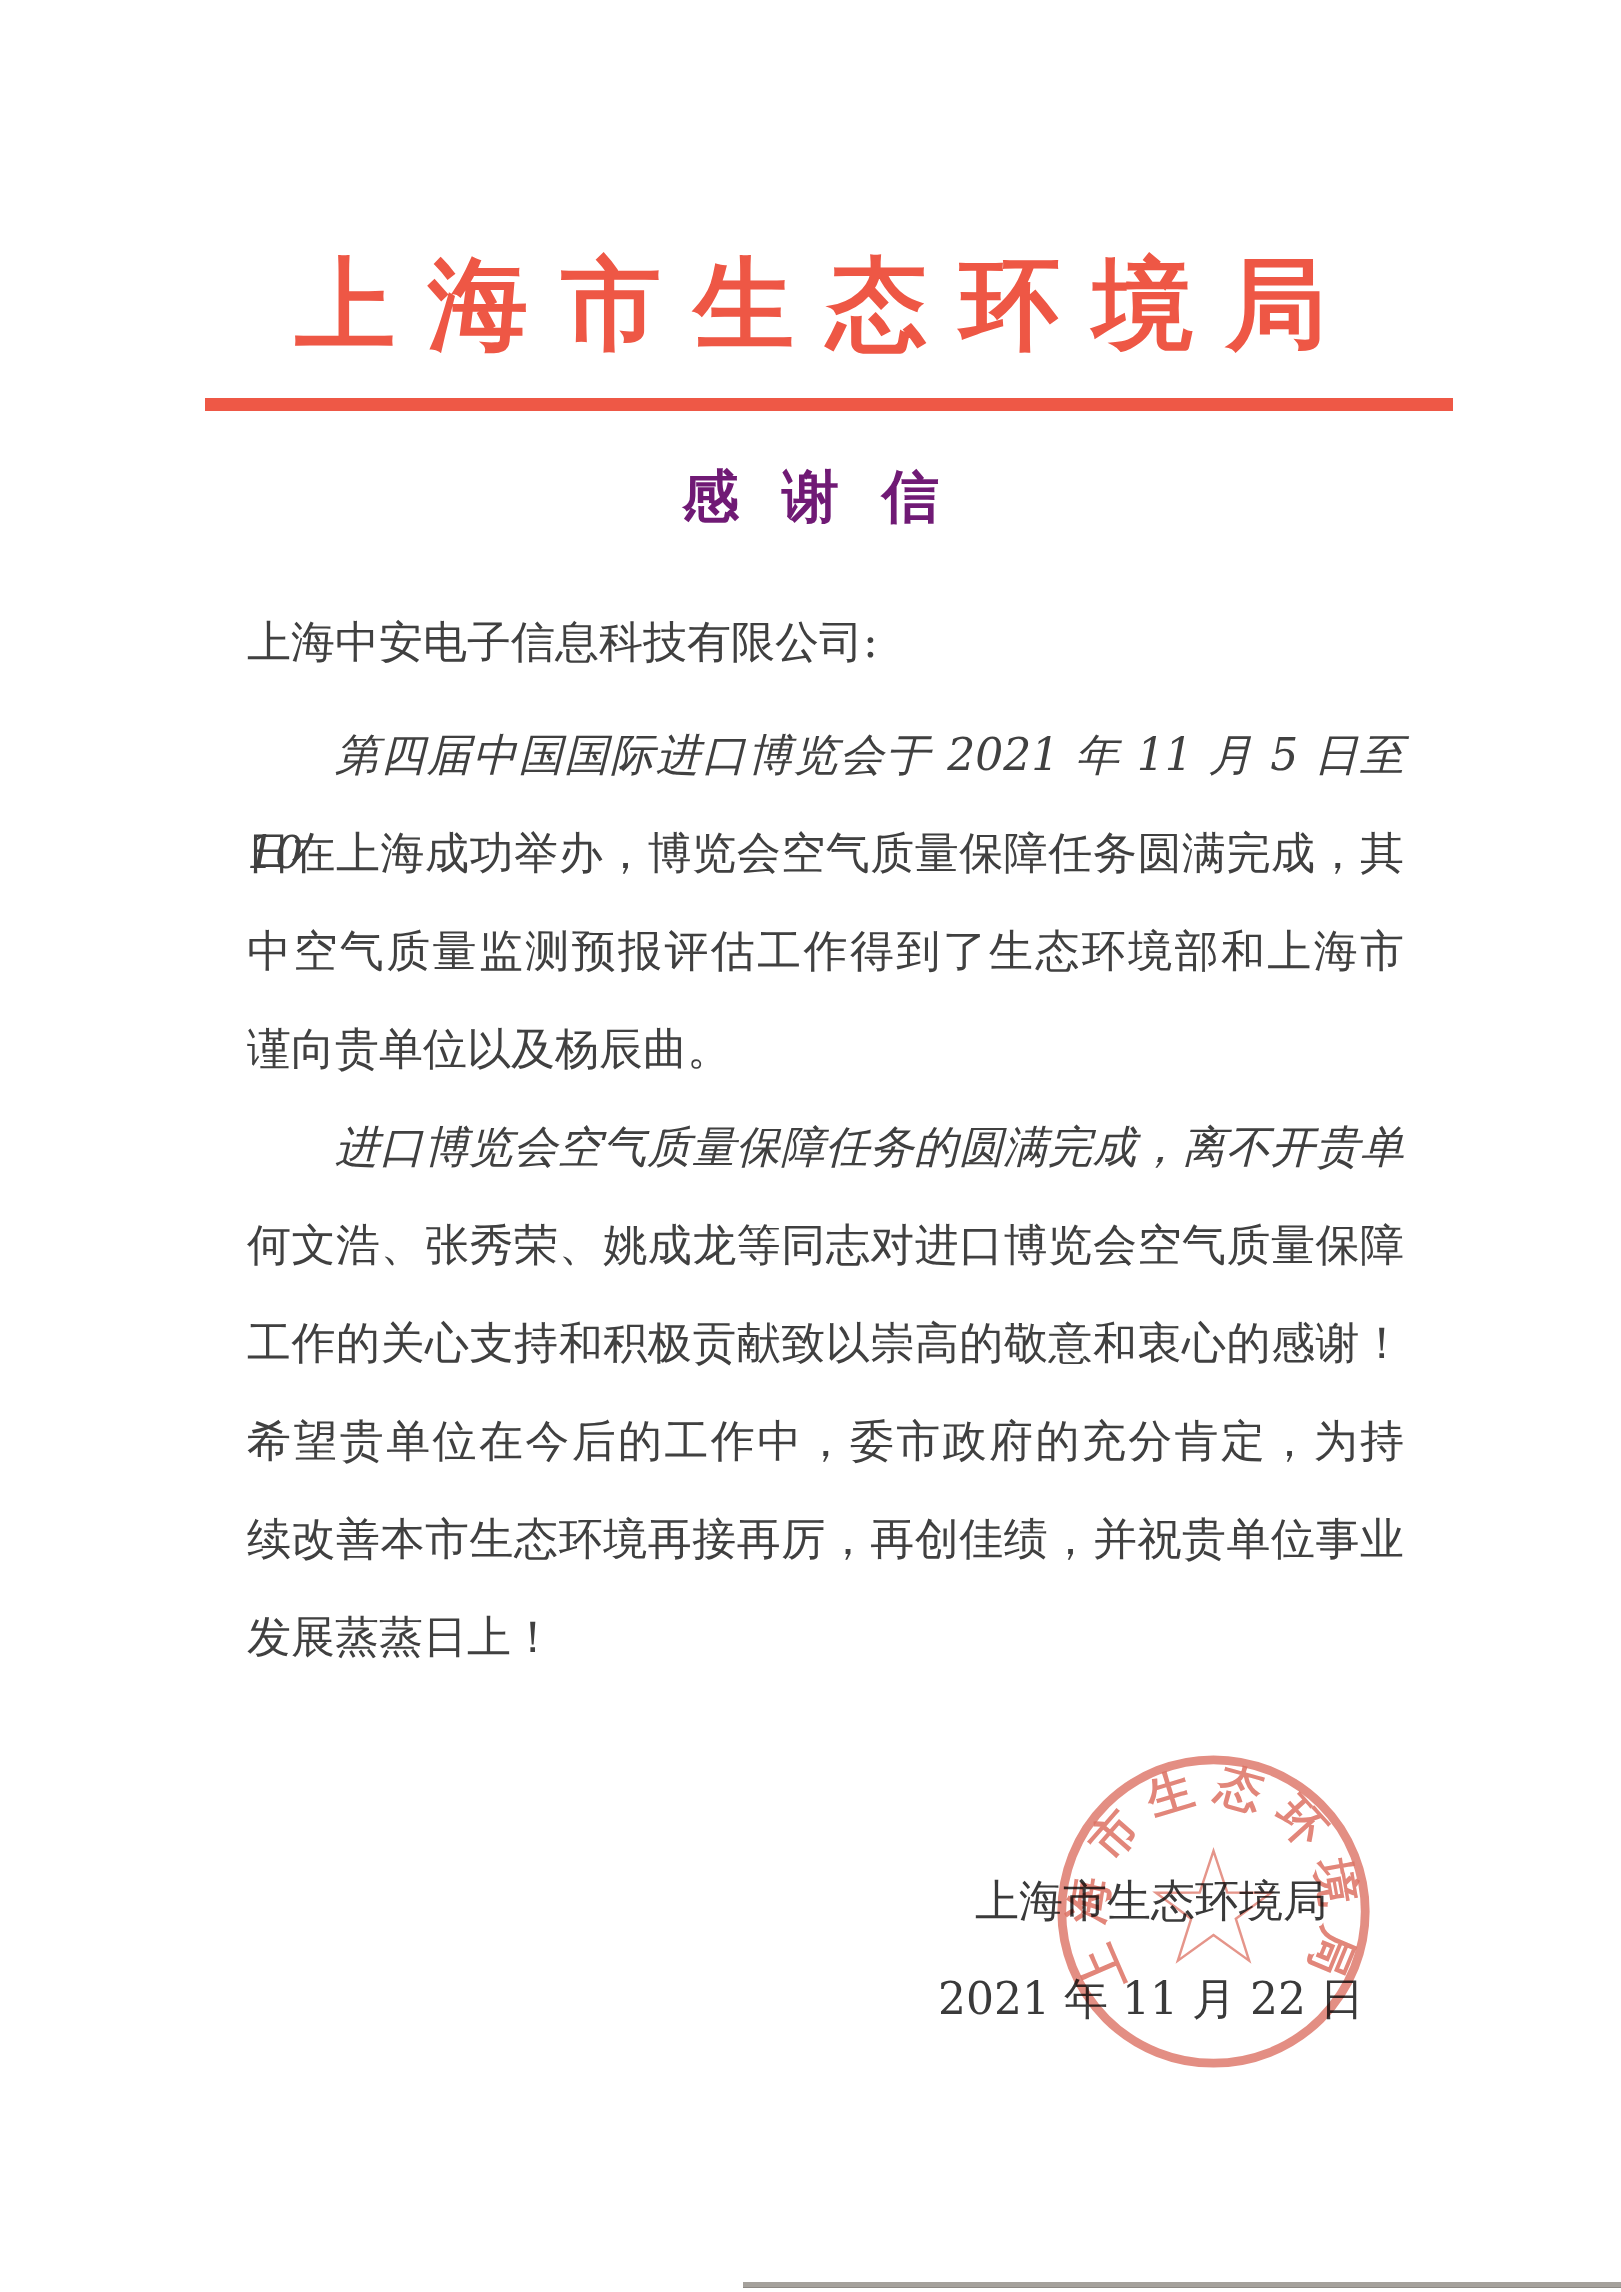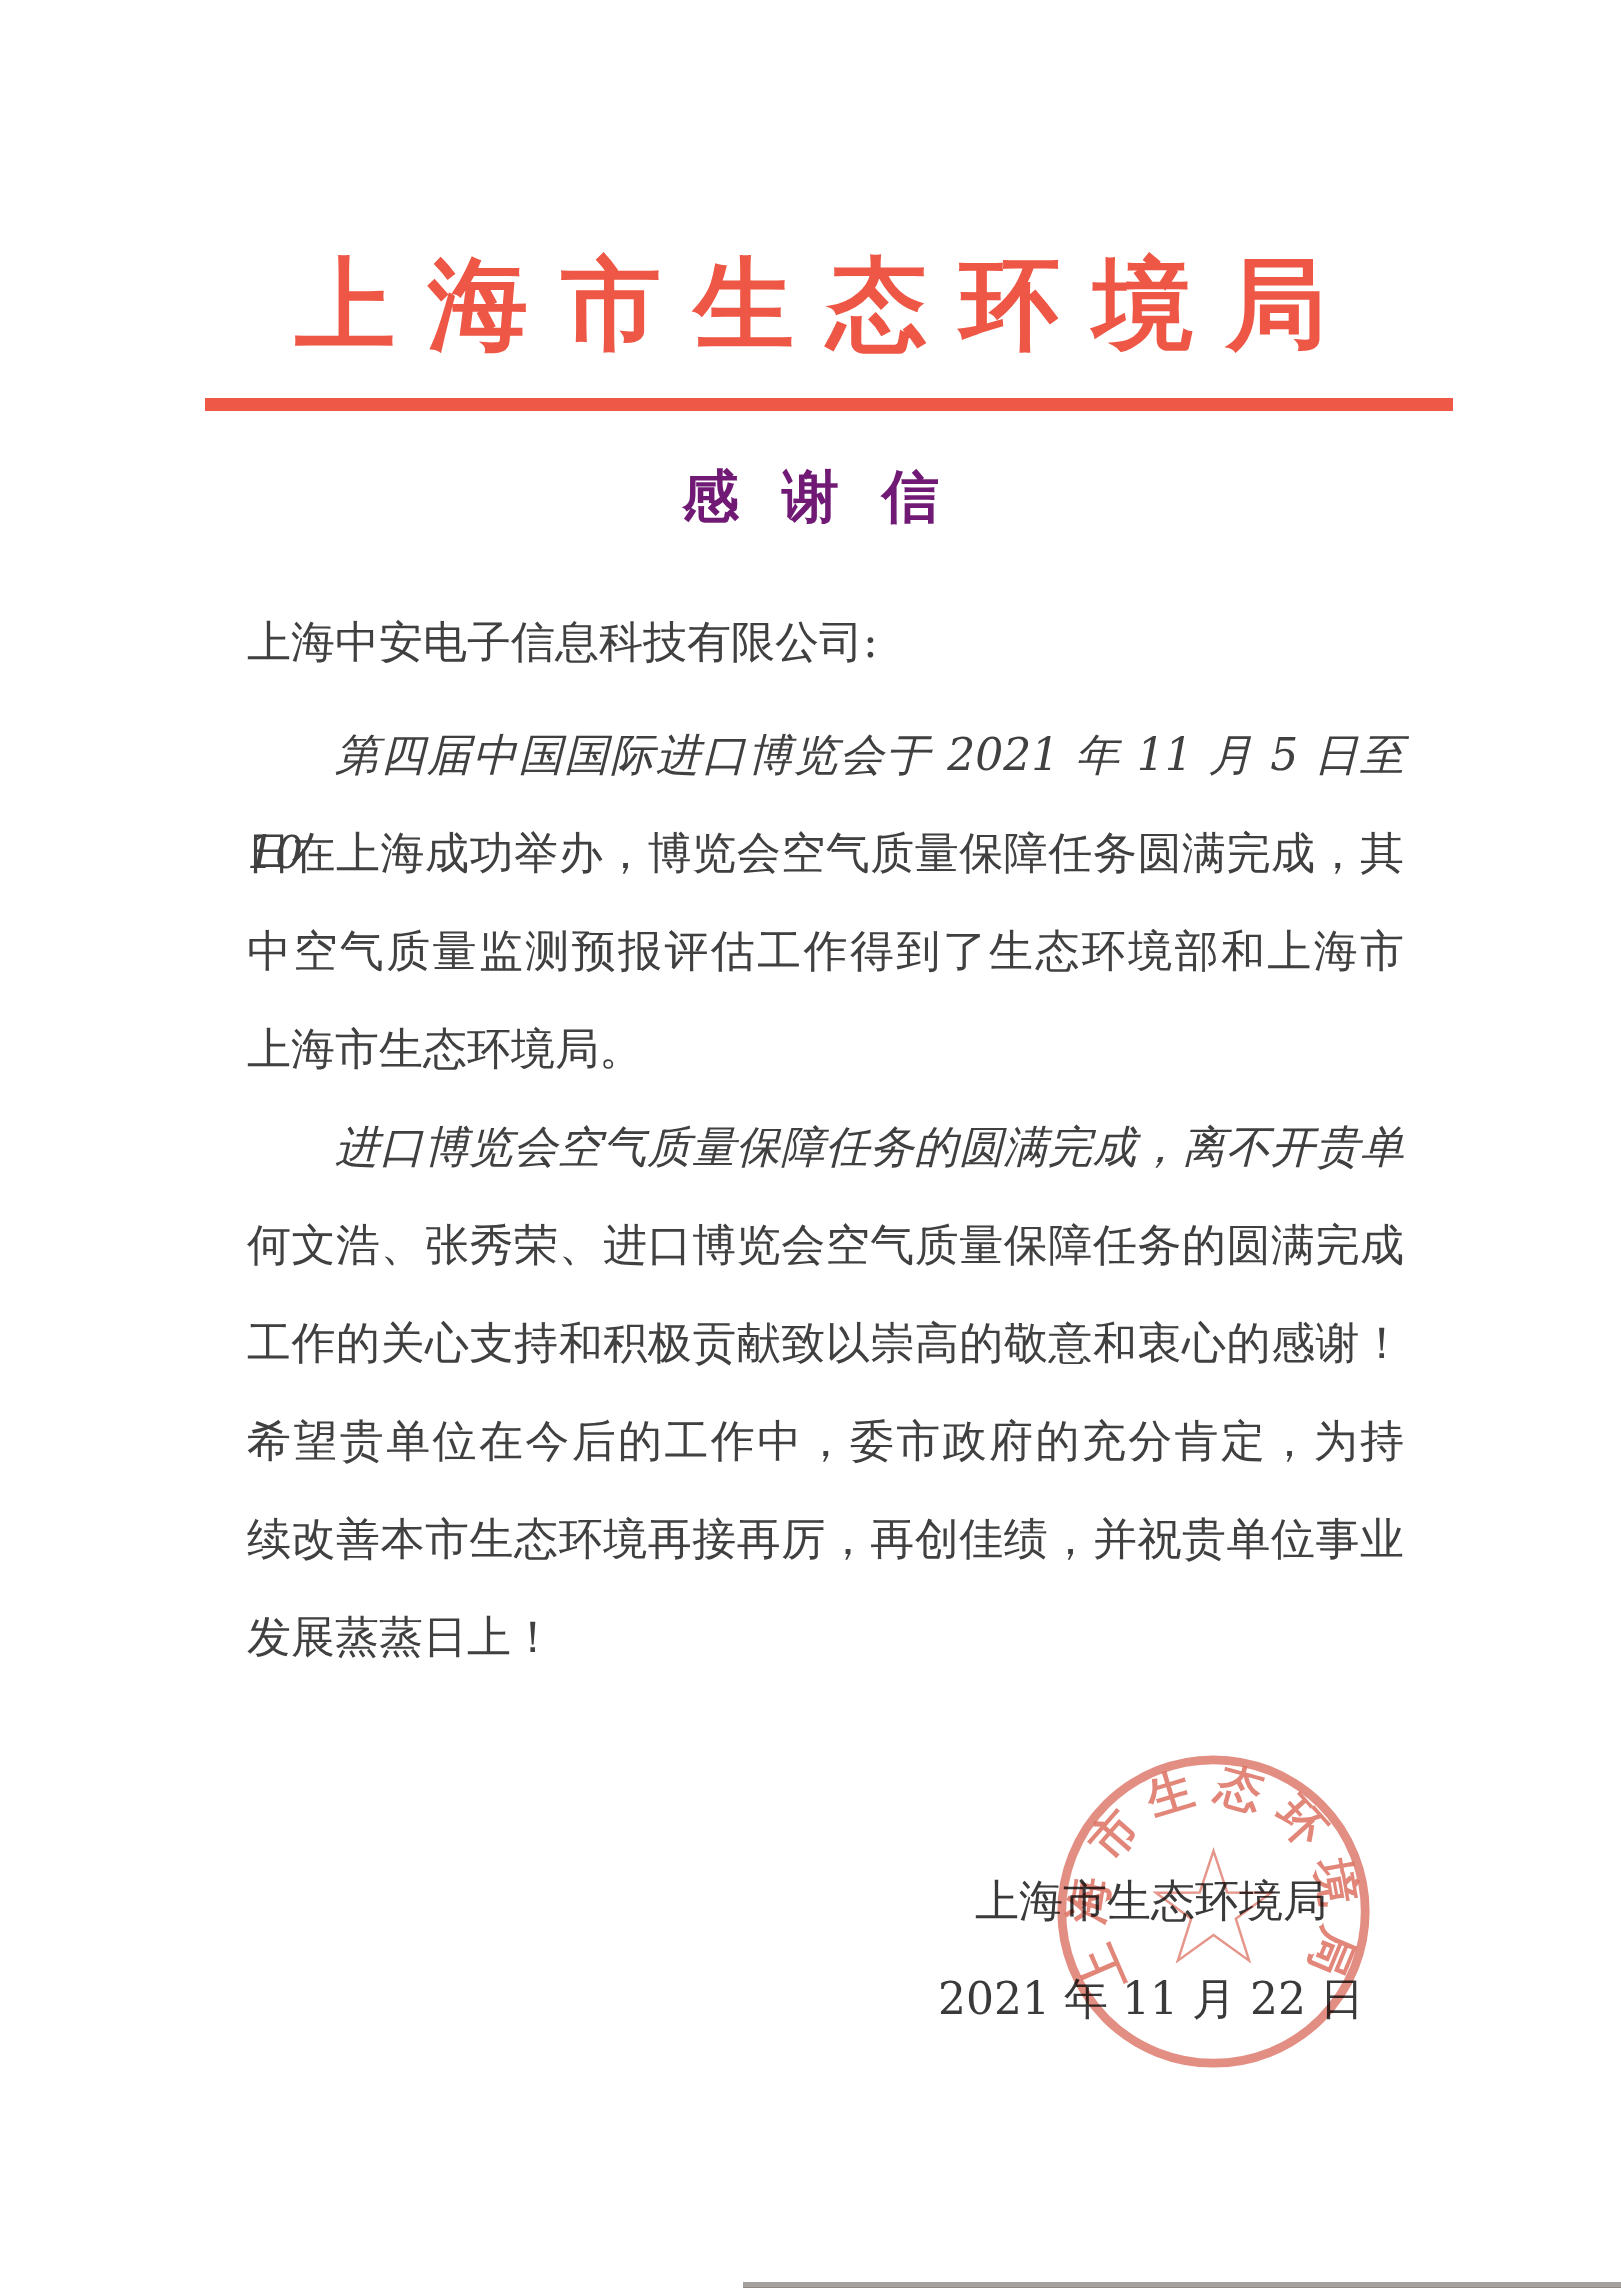--- a/index.html
+++ b/index.html
@@ -104,24 +104,24 @@
   <div class="masthead-rule"></div>
 
   <div class="doc-title">感谢信</div>
 
   <div class="body-text">
     <div class="line salutation">上海中安电子信息科技有限公司:</div>
 
     <div class="line j indent">第四届中国国际进口博览会于 2021 年 11 月 5 日至 10</div>
     <div class="line j">日在上海成功举办，博览会空气质量保障任务圆满完成，其</div>
     <div class="line j">中空气质量监测预报评估工作得到了生态环境部和上海市</div>
-    <div class="line">上海市生态环境局。</div>
+    <div class="line">谨向贵单位以及杨辰曲。</div>
 
     <div class="line j indent">进口博览会空气质量保障任务的圆满完成，离不开贵单</div>
-    <div class="line j">何文浩、张秀荣、进口博览会空气质量保障任务的圆满完成</div>
+    <div class="line j">何文浩、张秀荣、姚成龙等同志对进口博览会空气质量保障</div>
     <div class="line j">工作的关心支持和积极贡献致以崇高的敬意和衷心的感谢！</div>
     <div class="line j">希望贵单位在今后的工作中，委市政府的充分肯定，为持</div>
     <div class="line j">续改善本市生态环境再接再厉，再创佳绩，并祝贵单位事业</div>
     <div class="line">发展蒸蒸日上！</div>
   </div>
 
   <div class="sign-block">
     <div class="line">上海市生态环境局</div>
     <div class="line">2021 年 11 月 22 日</div>
   </div>

